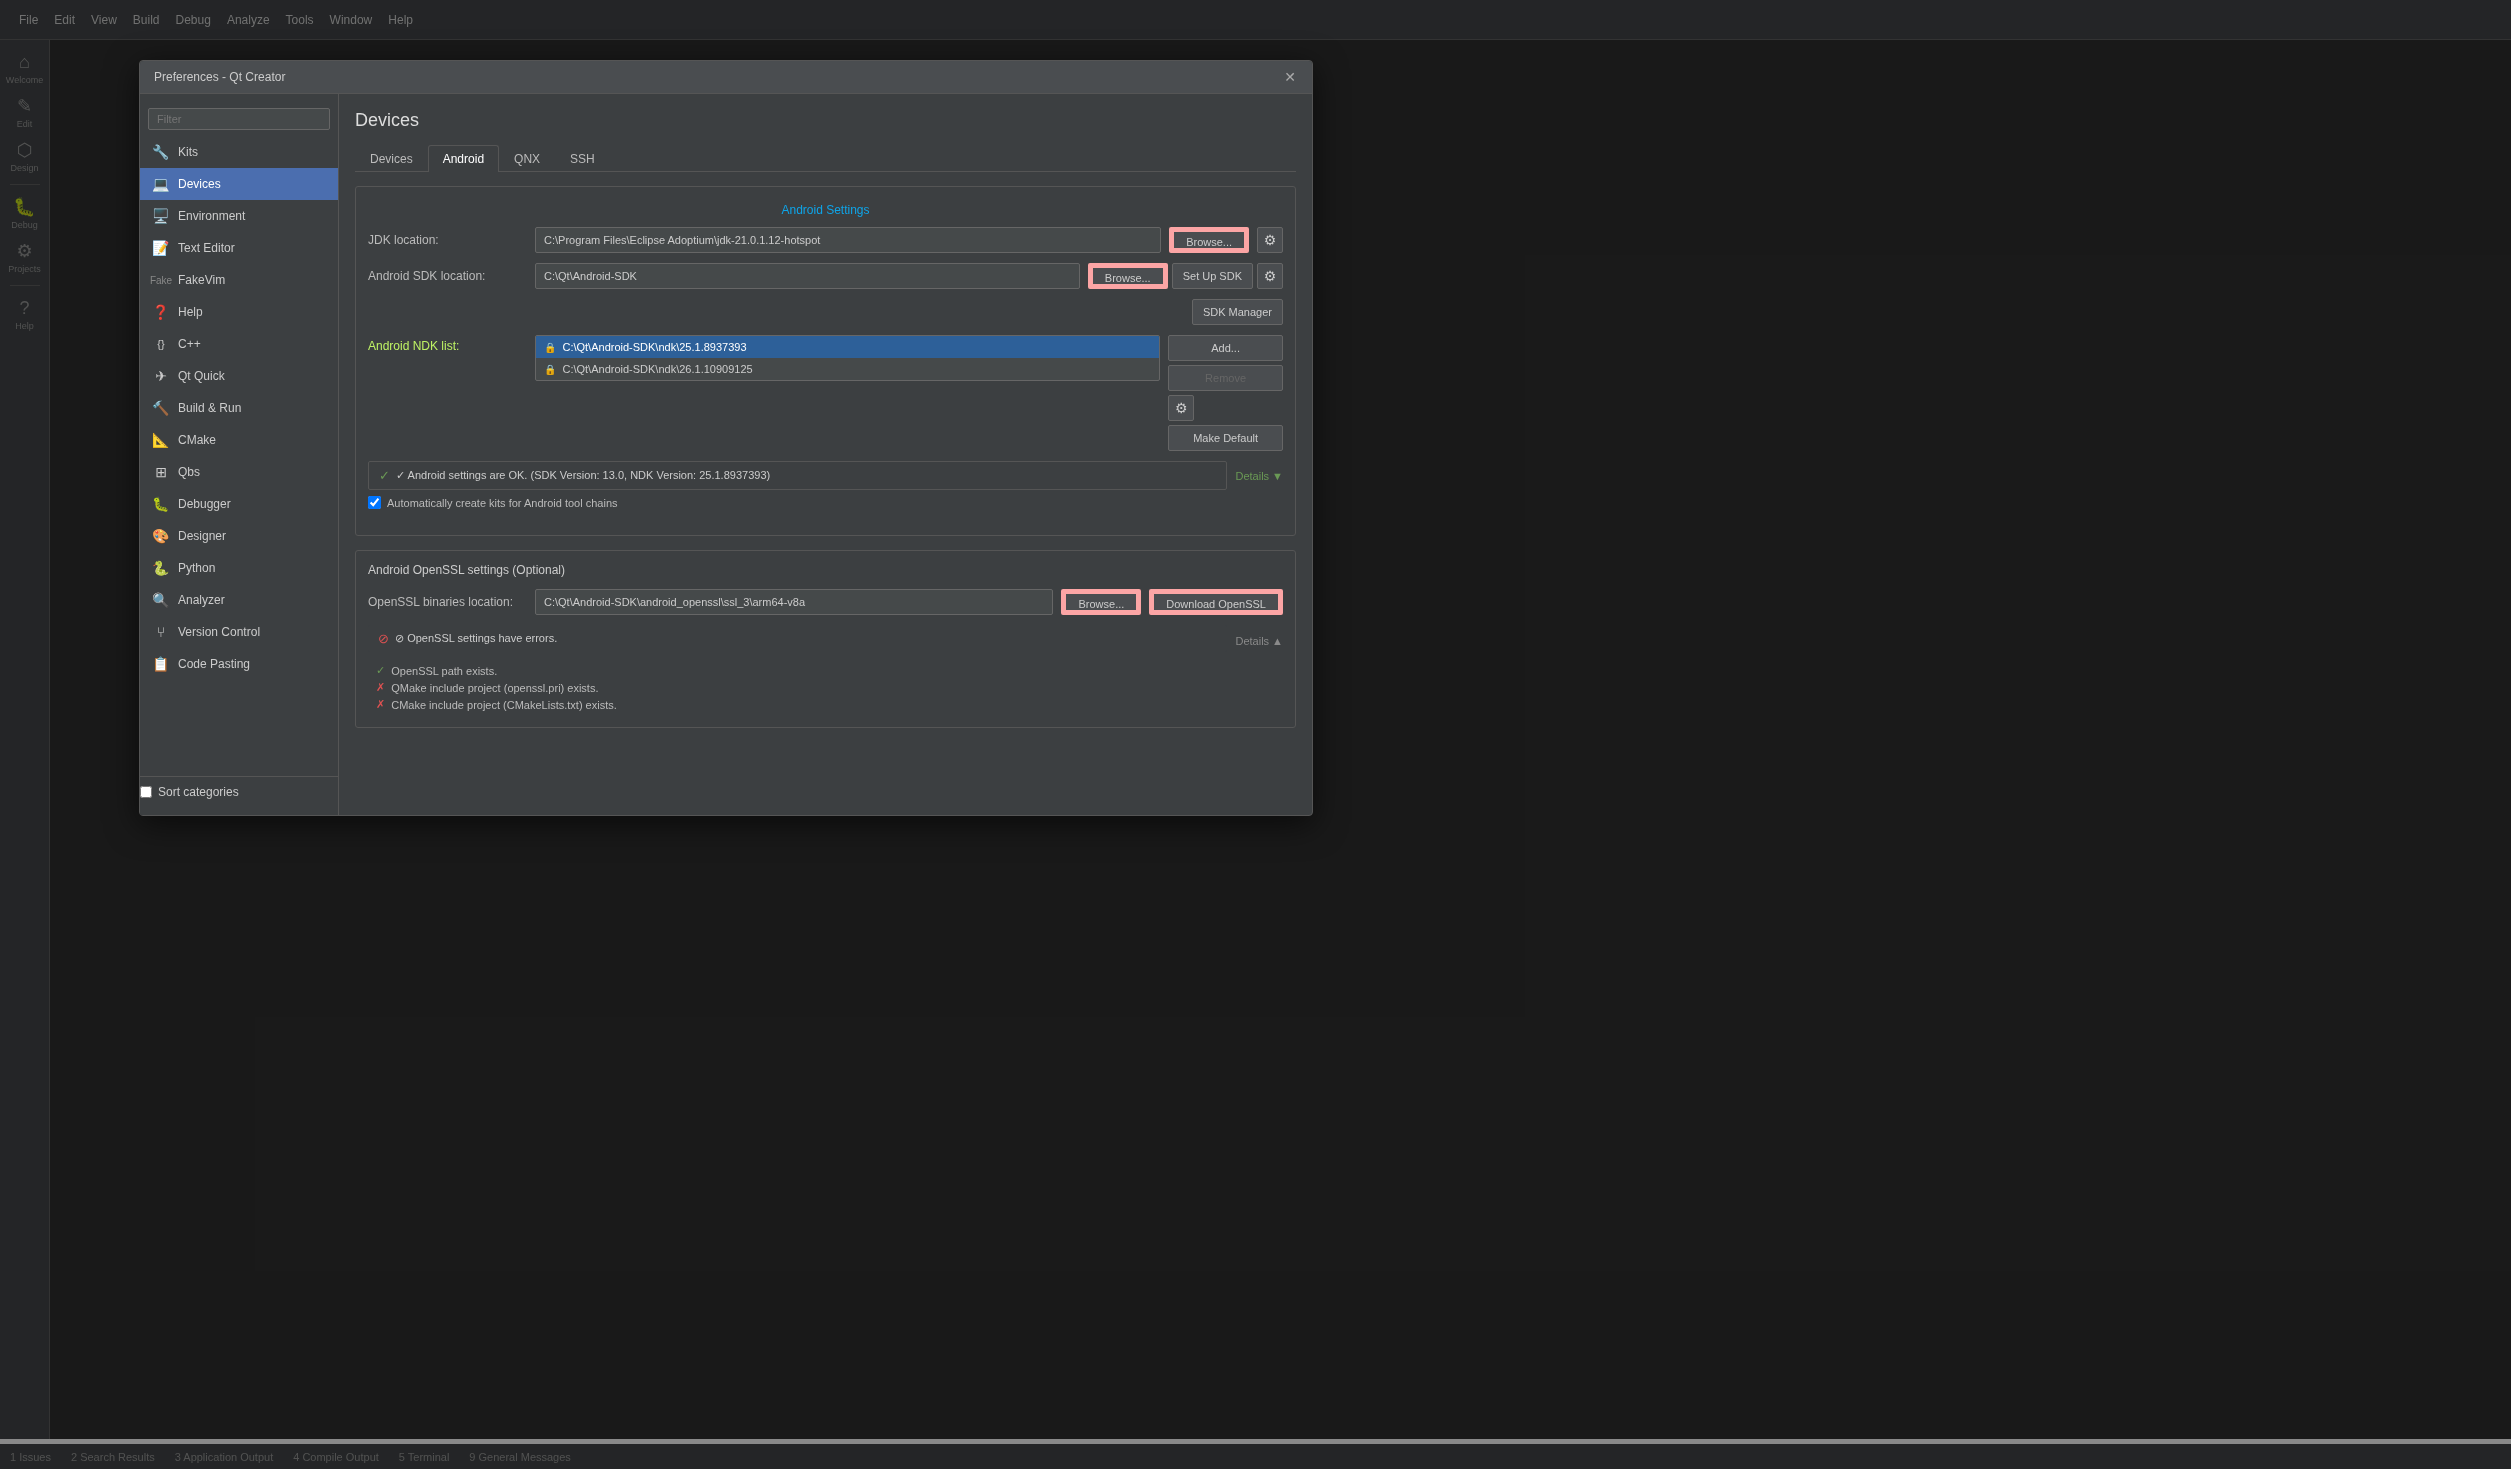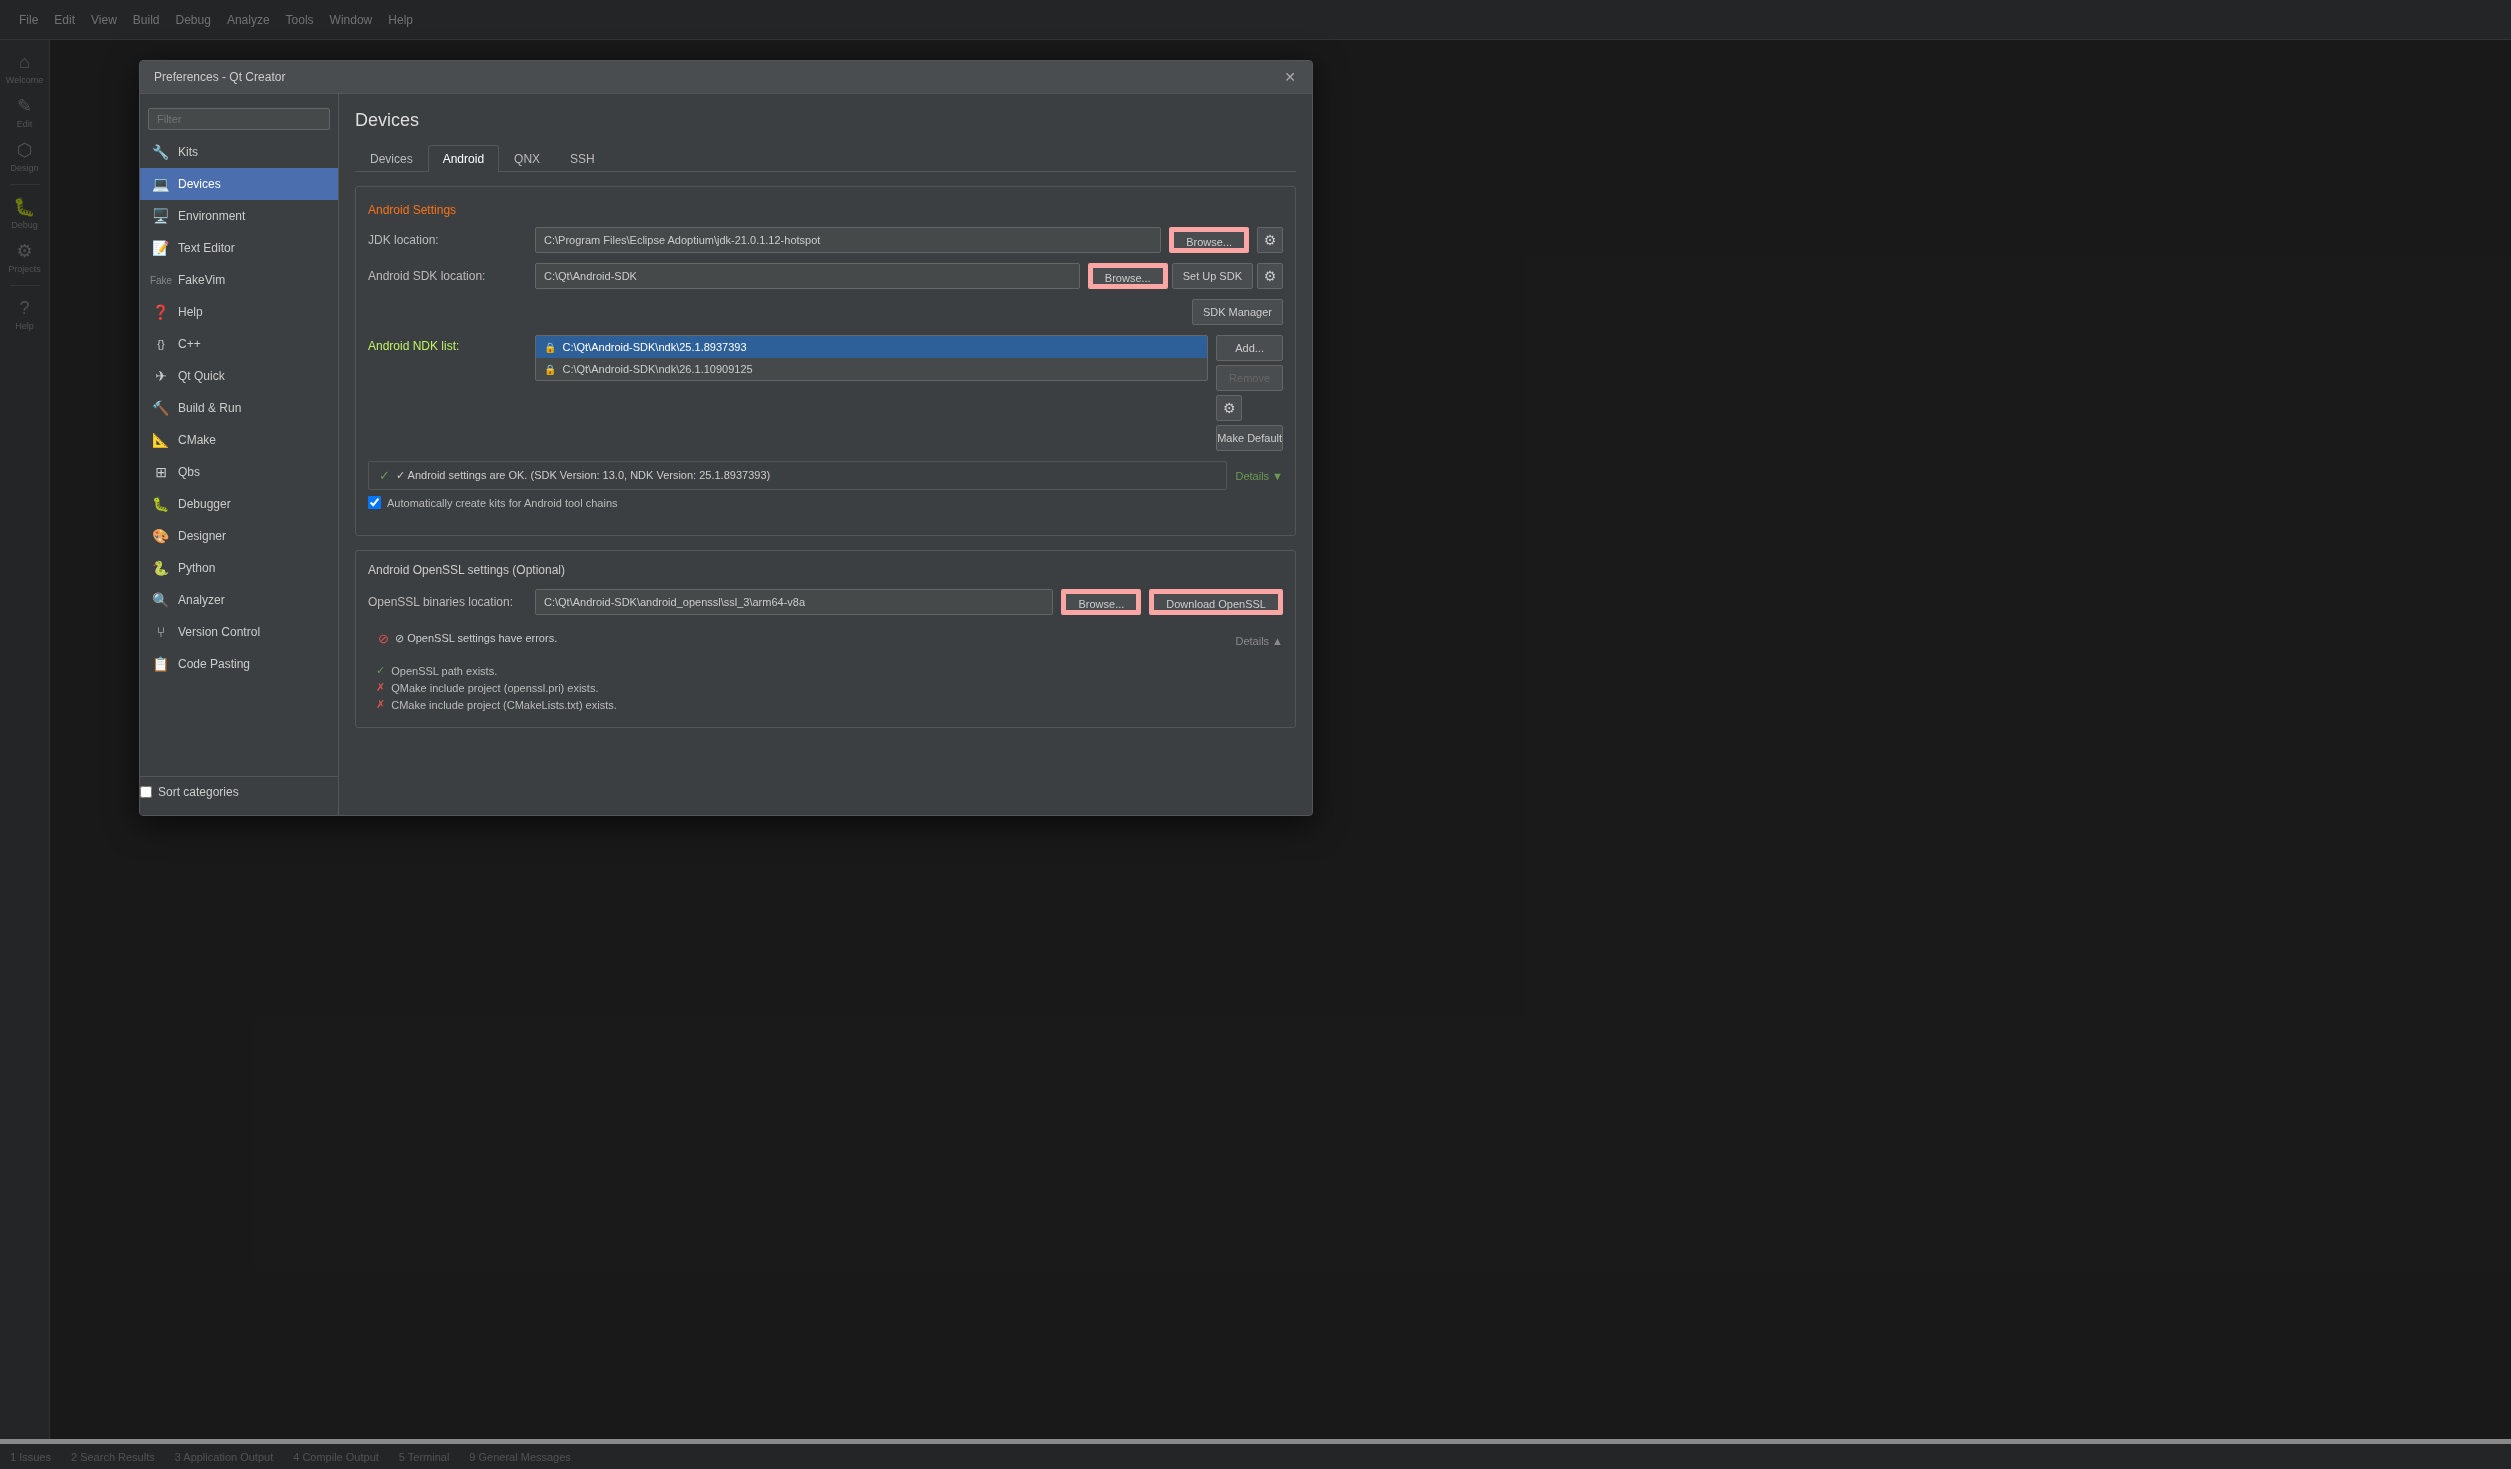--- a/index.html
+++ b/index.html
@@ -186,24 +186,25 @@
       margin-bottom: -1px;
     }
     .tab-item.active {
       background: #3c3f41;
       border-color: #555;
       color: #fff;
     }
 
     
     .section-title {
-      color: #f97316;
+      color: #0ea5e9;
       font-size: 12px;
       margin-bottom: 10px;
       margin-top: 4px;
+      text-align: center;
     }
 
     .form-row {
       display: flex;
       align-items: center;
       margin-bottom: 10px;
       gap: 8px;
     }
     .form-label {
       width: 159px;
@@ -307,21 +308,21 @@
       font-size: 10px;
       color: #888;
     }
 
     .ndk-buttons {
       display: flex;
       flex-direction: column;
       gap: 4px;
     }
     .ndk-btn {
-      padding: 4px 0;
+      padding: 4px 24px;
       background: #4a4d50;
       border: 1px solid #666;
       color: #ccc;
       cursor: pointer;
       font-size: 11px;
       border-radius: 2px;
       white-space: nowrap;
       height: 26px;
     }
     .ndk-btn:disabled { color: #666; cursor: default; }

